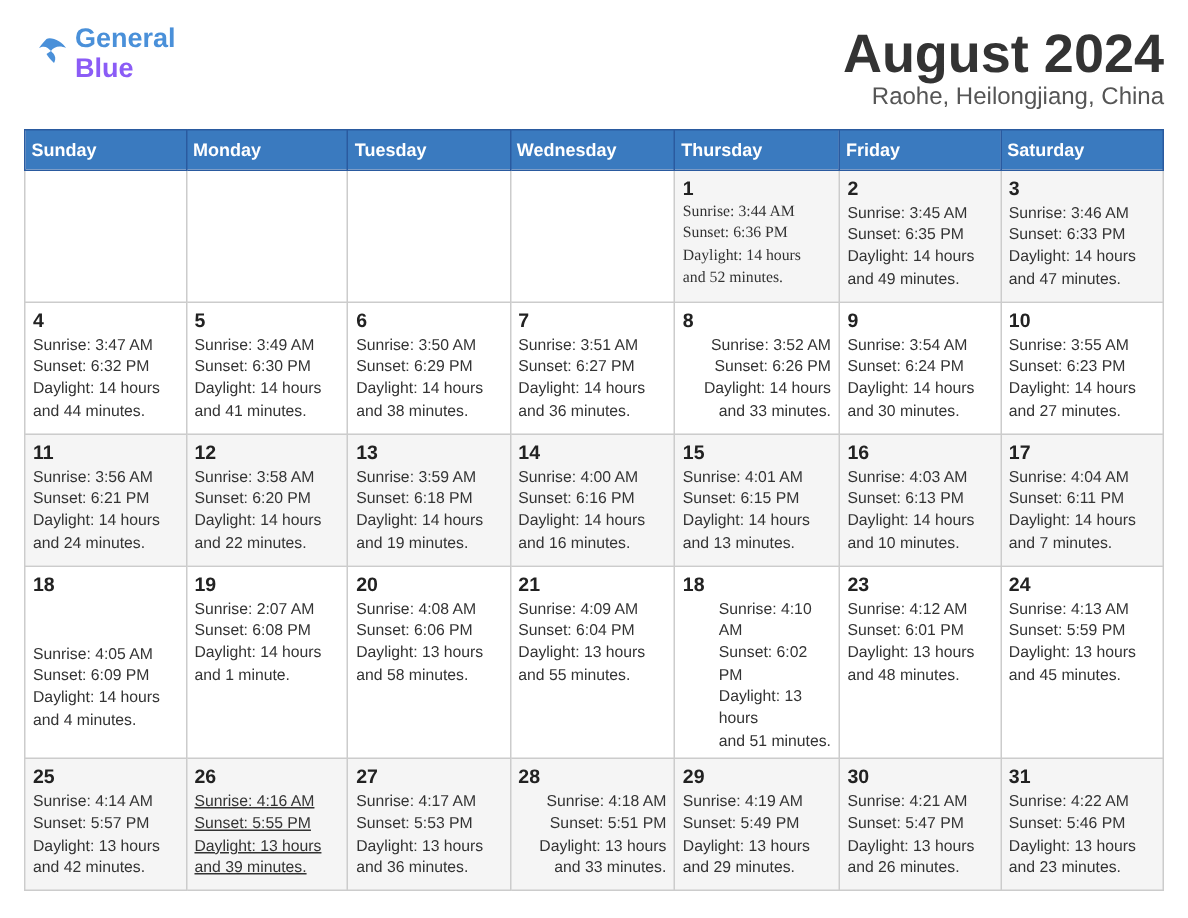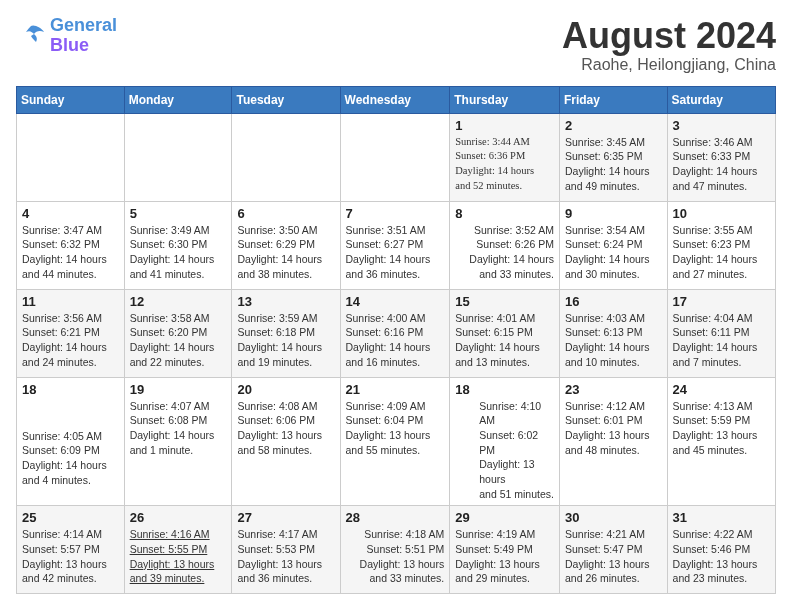--- a/index.html
+++ b/index.html
@@ -257,21 +257,21 @@
       <tr>
         <td>
           <span class="day-num">18</span>
           <div class="day-info" style="white-space: pre-line; margin-top: 32px;">Sunrise: 4:05 AM
 Sunset: 6:09 PM
 Daylight: 14 hours
 and 4 minutes.</div>
         </td>
         <td>
           <span class="day-num">19</span>
-          <div class="day-info" style="white-space: pre-line;">Sunrise: 4:07 AM
+          <div class="day-info" style="white-space: pre-line;">Sunrise: 2:07 AM
 Sunset: 6:08 PM
 Daylight: 14 hours
 and 1 minute.</div>
         </td>
         <td>
           <span class="day-num">20</span>
           <div class="day-info" style="white-space: pre-line;">Sunrise: 4:08 AM
 Sunset: 6:06 PM
 Daylight: 13 hours
 and 58 minutes.</div>

